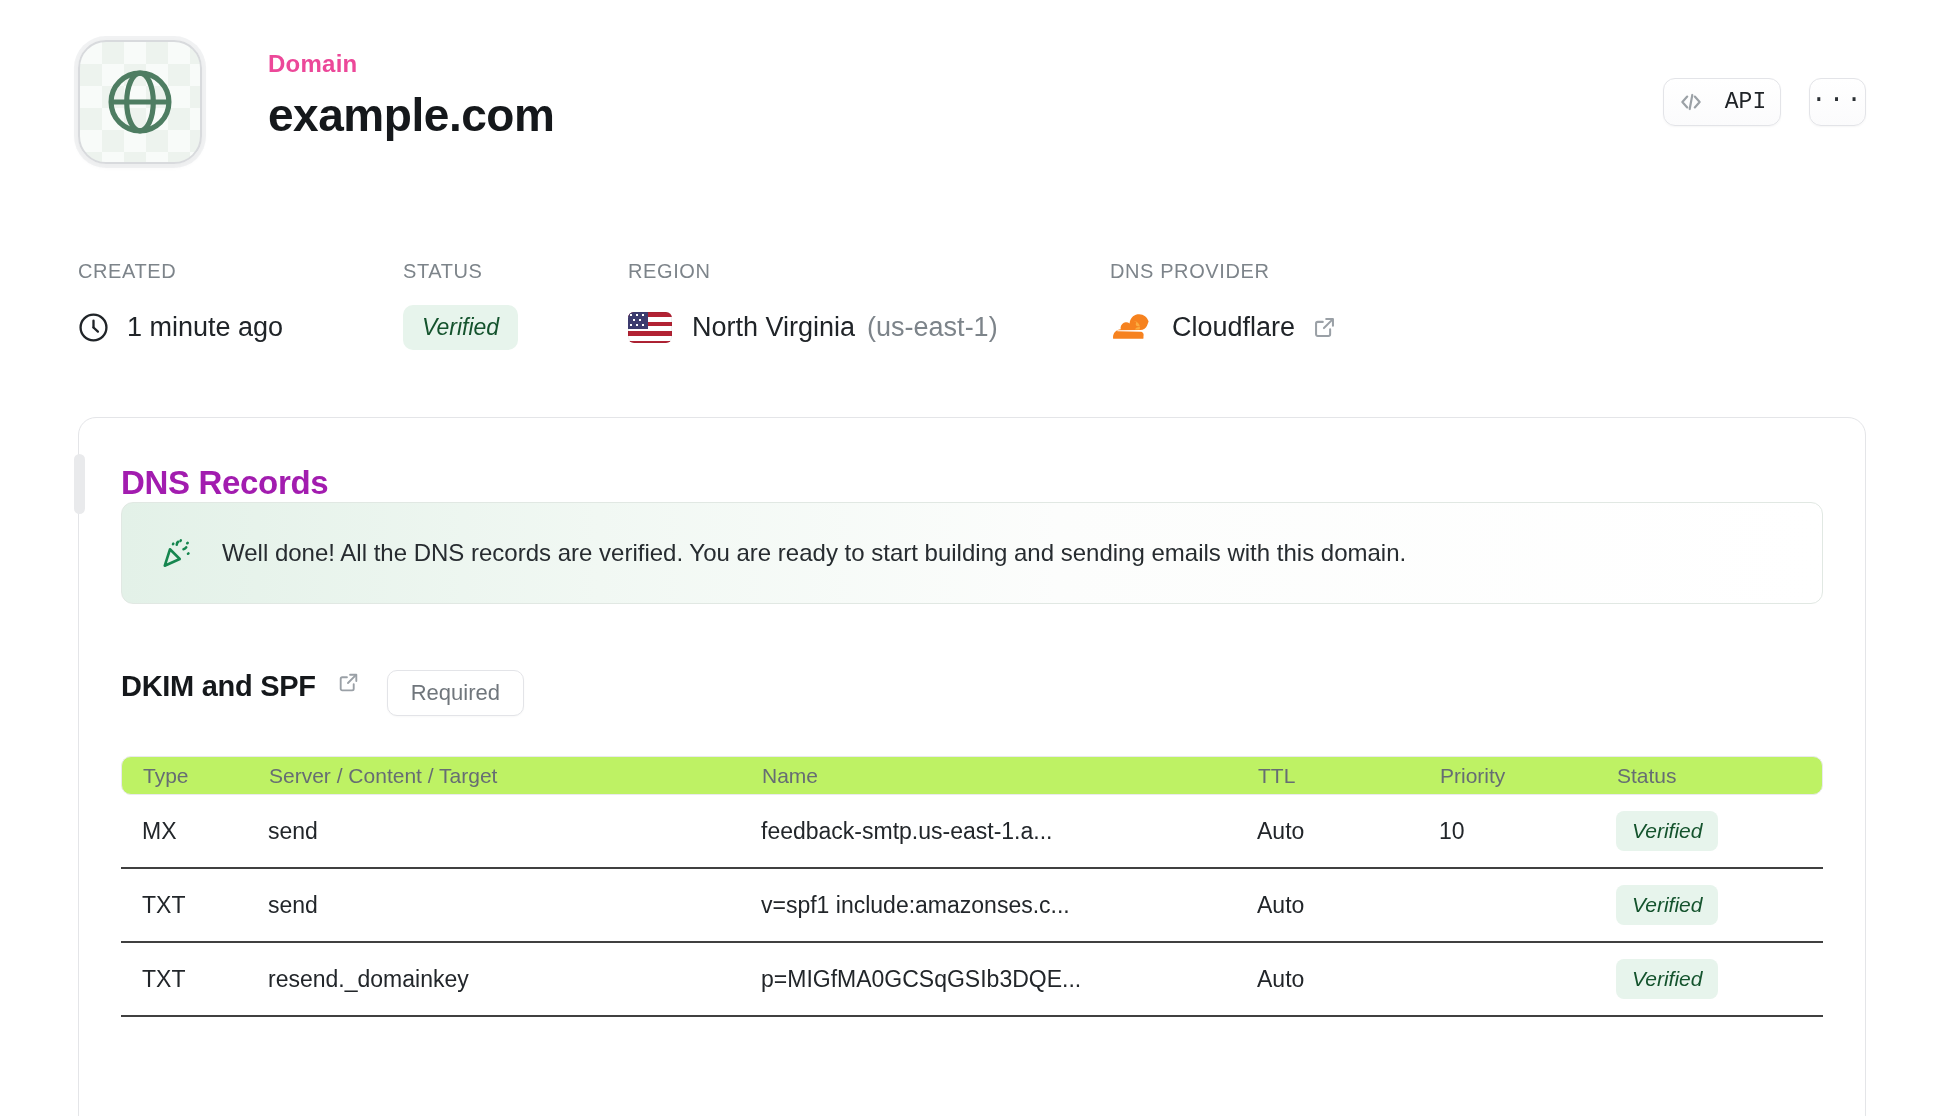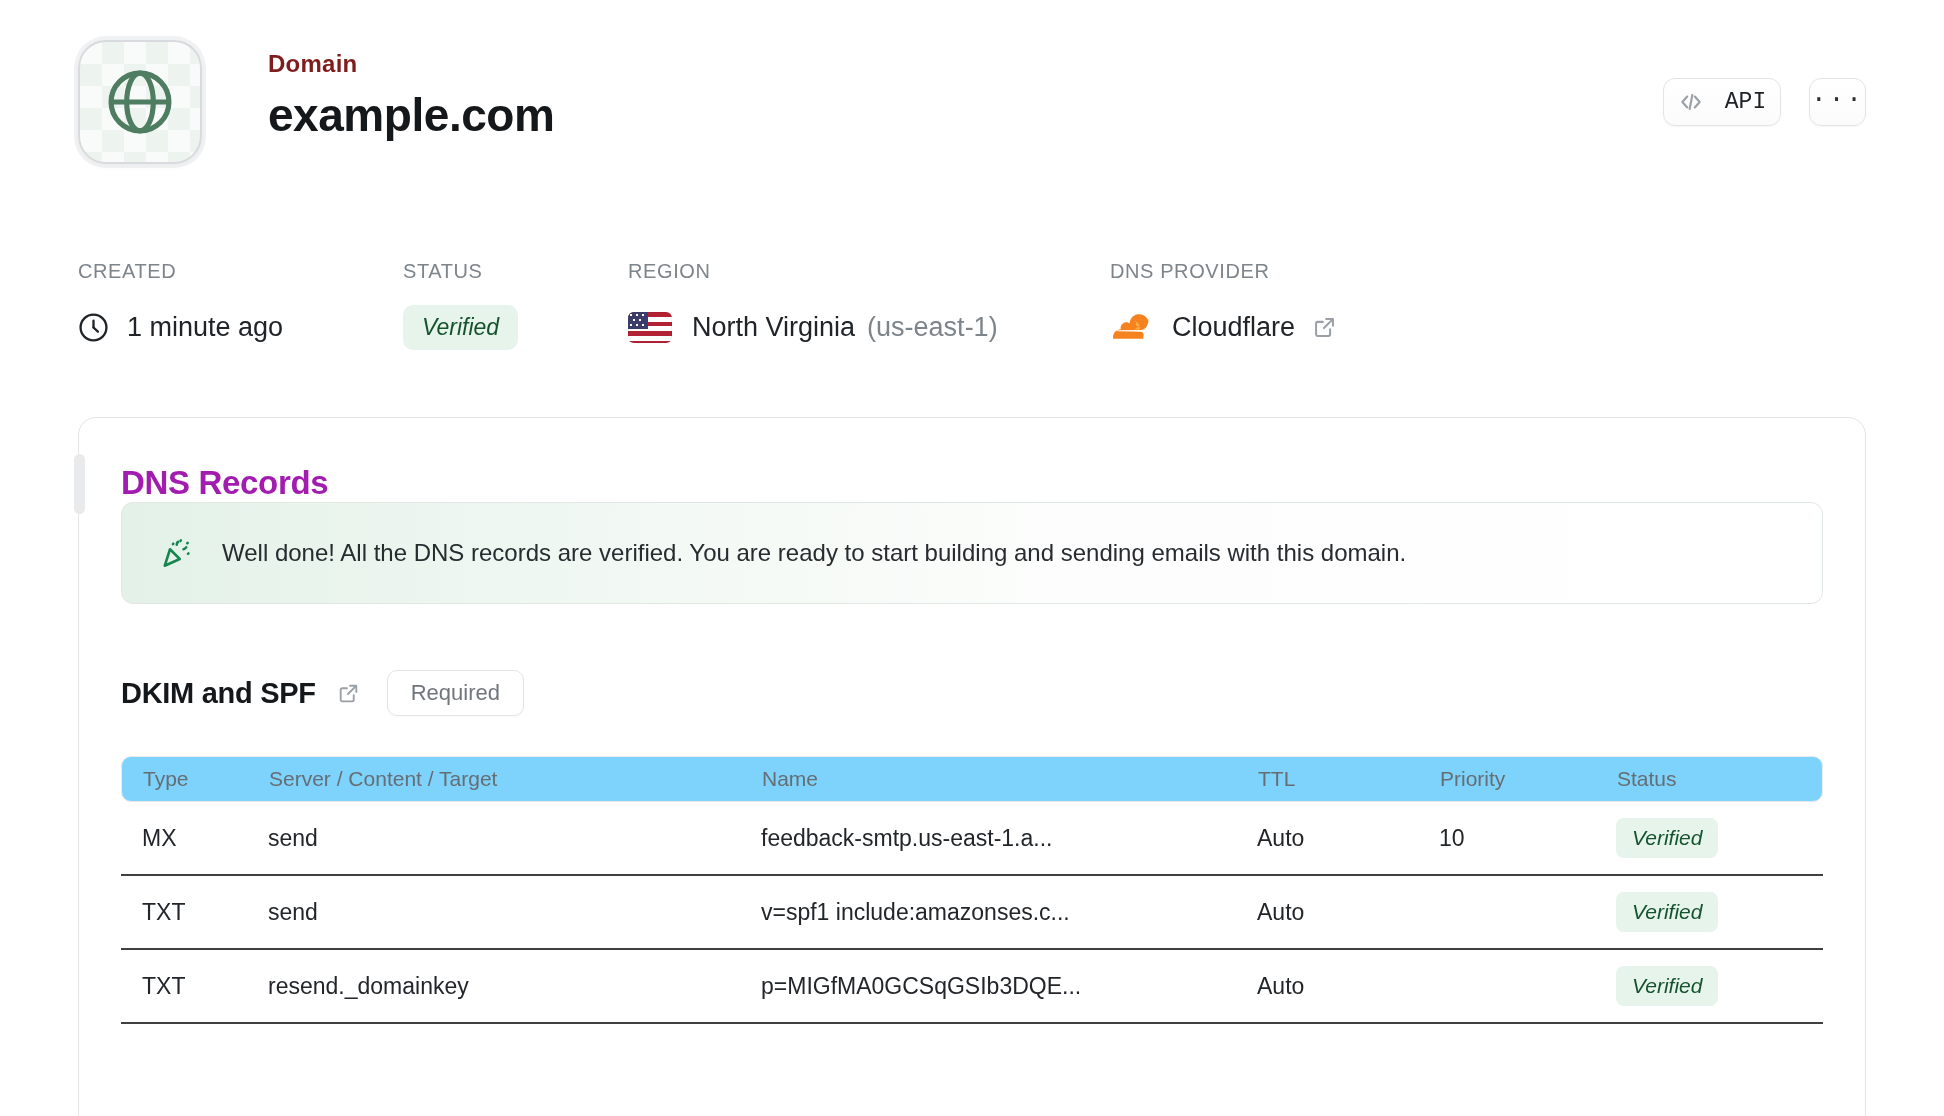--- a/index.html
+++ b/index.html
@@ -15,21 +15,21 @@
   .header { display:flex; align-items:flex-start; }
   .avatar {
     width:124px; height:124px; border-radius:28px; border:2px solid #d8dadd;
     box-shadow:0 0 0 4px rgba(230,232,234,.55), 0 2px 6px rgba(0,0,0,.06);
     background:
       repeating-conic-gradient(#edf3ee 0% 25%, #f8fbf9 0% 50%);
     background-size:44px 44px;
     display:flex; align-items:center; justify-content:center; flex:0 0 auto;
   }
   .title-block { margin-left:66px; padding-top:10px; }
-  .kicker { font-size:24px; font-weight:600; color:#7f1d1d; letter-spacing:.01em; }
+  .kicker { font-size:24px; font-weight:600; color:#ec4899; letter-spacing:.01em; }
   .page-title { margin-top:10px; font-size:46px; font-weight:700; color:#15181b; letter-spacing:-0.01em; }
   .header-spacer { flex:1; }
   .header-actions { display:flex; gap:28px; margin-top:38px; }
   .btn {
     display:flex; align-items:center; justify-content:center; gap:21px;
     height:48px; border:1px solid #e3e4e8; border-radius:12px;
     background:linear-gradient(#ffffff,#fbfbfc); cursor:pointer;
     box-shadow:0 1px 2px rgba(0,0,0,.04);
     font-size:23px; color:#202428; font-family:Liberation Mono, monospace;
   }
@@ -85,35 +85,35 @@
   .card-title { font-size:33px; font-weight:700; color:#a21caf; letter-spacing:-0.01em; }
 
   .banner {
     height:102px; border:1px solid #e1e8e3; border-radius:12px;
     background:linear-gradient(90deg,#e3f1e8 0%,#f1f8f3 28%,#fcfdfc 55%,#ffffff 100%);
     display:flex; align-items:center; padding:0 36px;
   }
   .banner-icon { margin-right:28px; display:flex; flex:0 0 auto; }
   .banner-text { font-size:24px; color:#272c30; }
 
-  .section-head { margin-top:66px; display:flex; align-items:center; }
+  .section-head { margin-top:66px; display:flex; align-items:flex-start; }
   .section-title { font-size:29px; font-weight:700; color:#15181b; letter-spacing:-0.01em; }
   .section-head .ext-link { margin-left:20px; }
   .badge-required {
     margin-left:26px; font-size:22px; color:#70767c;
     border:1px solid #e3e4e8; border-radius:10px; background:#ffffff;
     padding:9px 23px; box-shadow:0 1px 2px rgba(0,0,0,.03);
   }
 
   
   .table { margin-top:40px; }
   .thead {
     display:grid; grid-template-columns:126px 493px 496px 182px 177px 1fr;
-    padding:0 21px; align-items:center; height:46px;
-    background:#7dd3fc; border:1px solid #e9eaec; border-radius:10px;
+    padding:0 21px; align-items:center; height:39px;
+    background:#bef264; border:1px solid #e9eaec; border-radius:10px;
     font-size:21px; color:#666d73;
   }
   .trow {
     display:grid; grid-template-columns:126px 493px 496px 182px 177px 1fr;
     padding:0 21px; align-items:center; height:74px;
     border-bottom:2px solid #404040;
     font-size:23px; color:#22262a;
   }
   .cell-status .badge-verified { font-size:21px; padding:8px 16px; border-radius:8px; }
 

